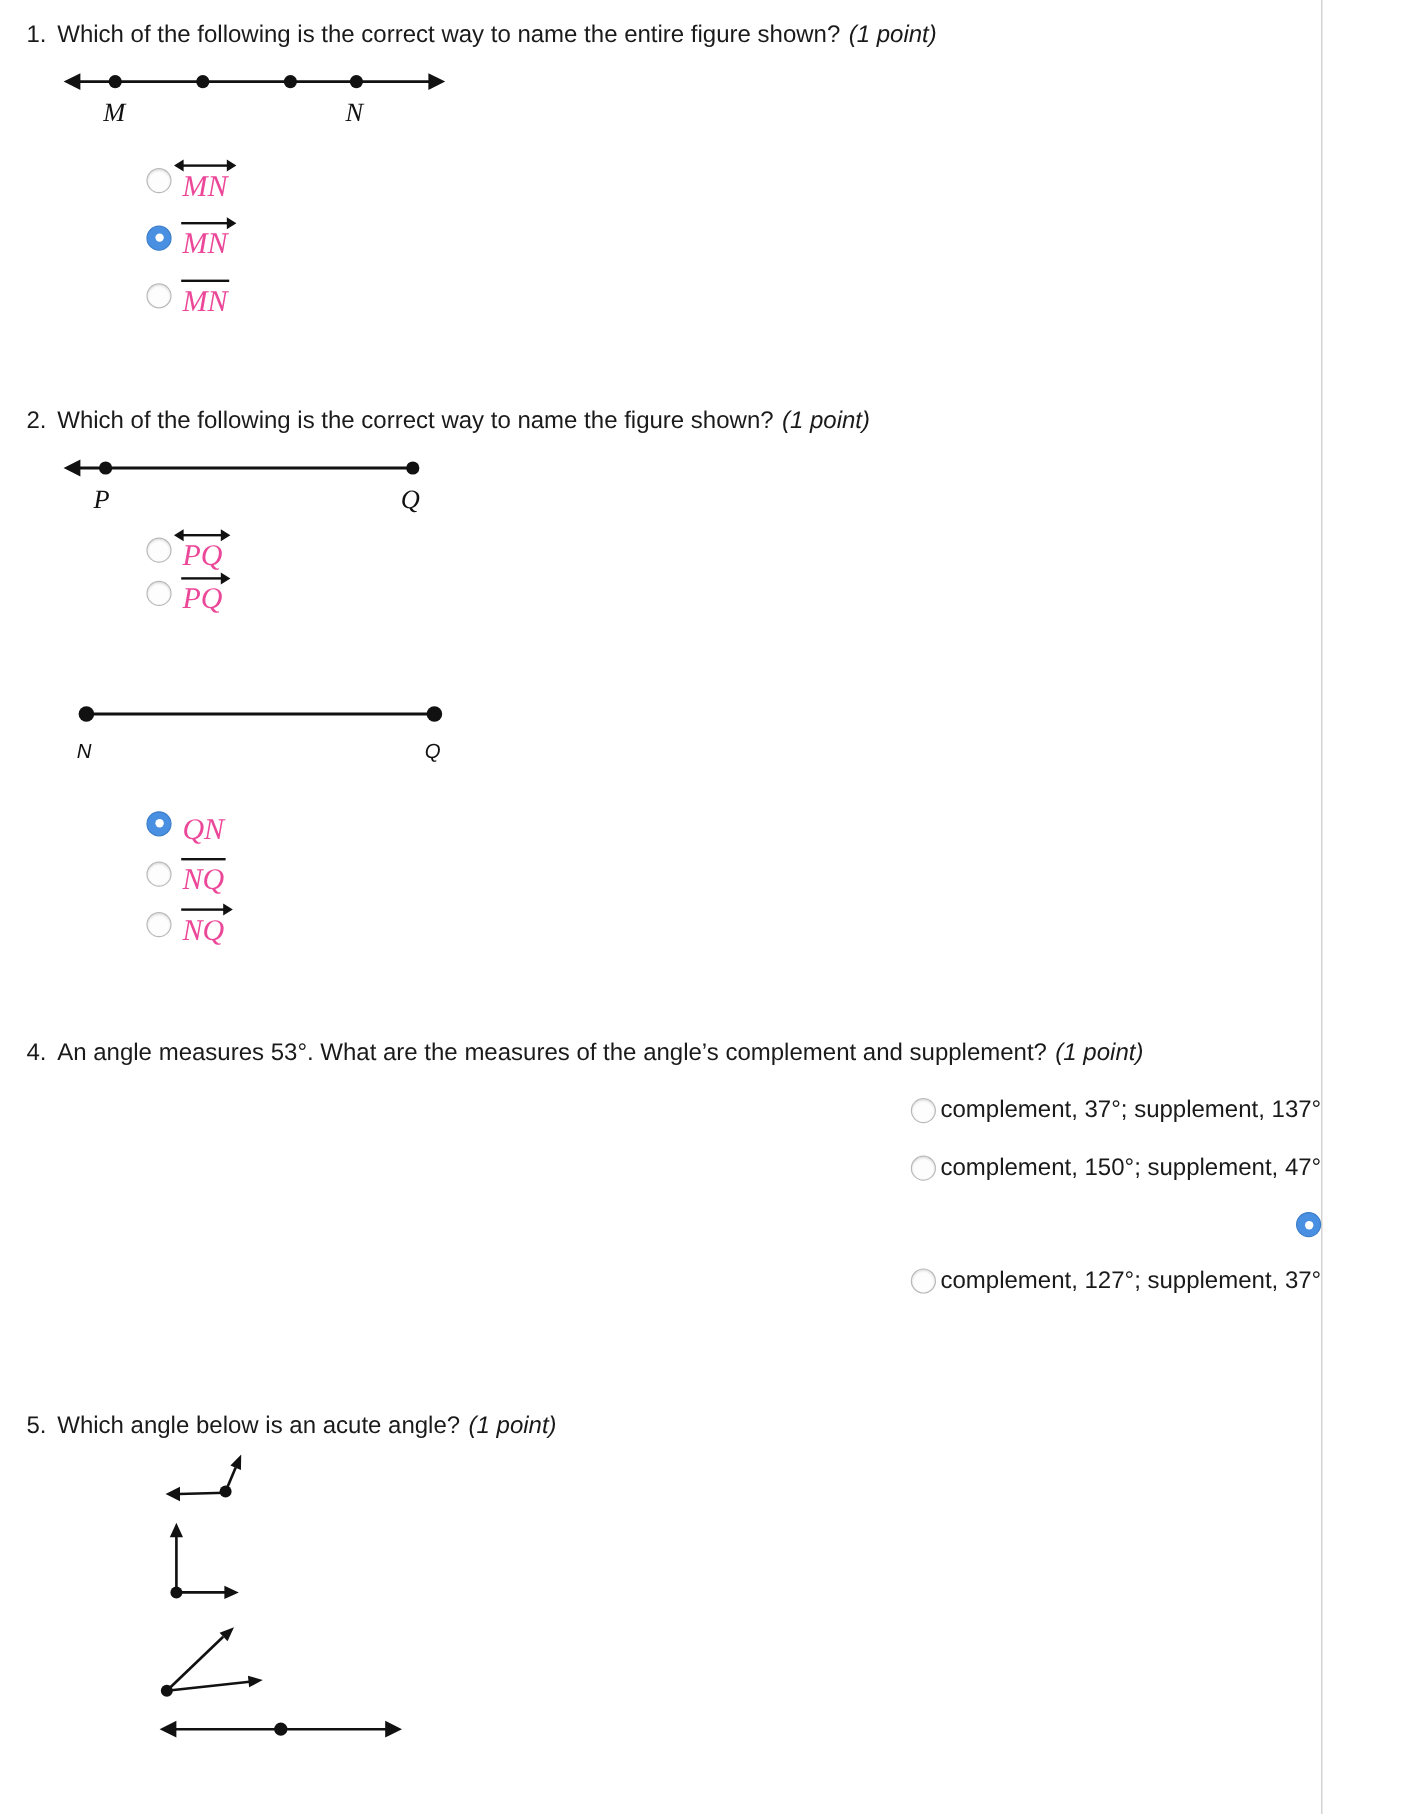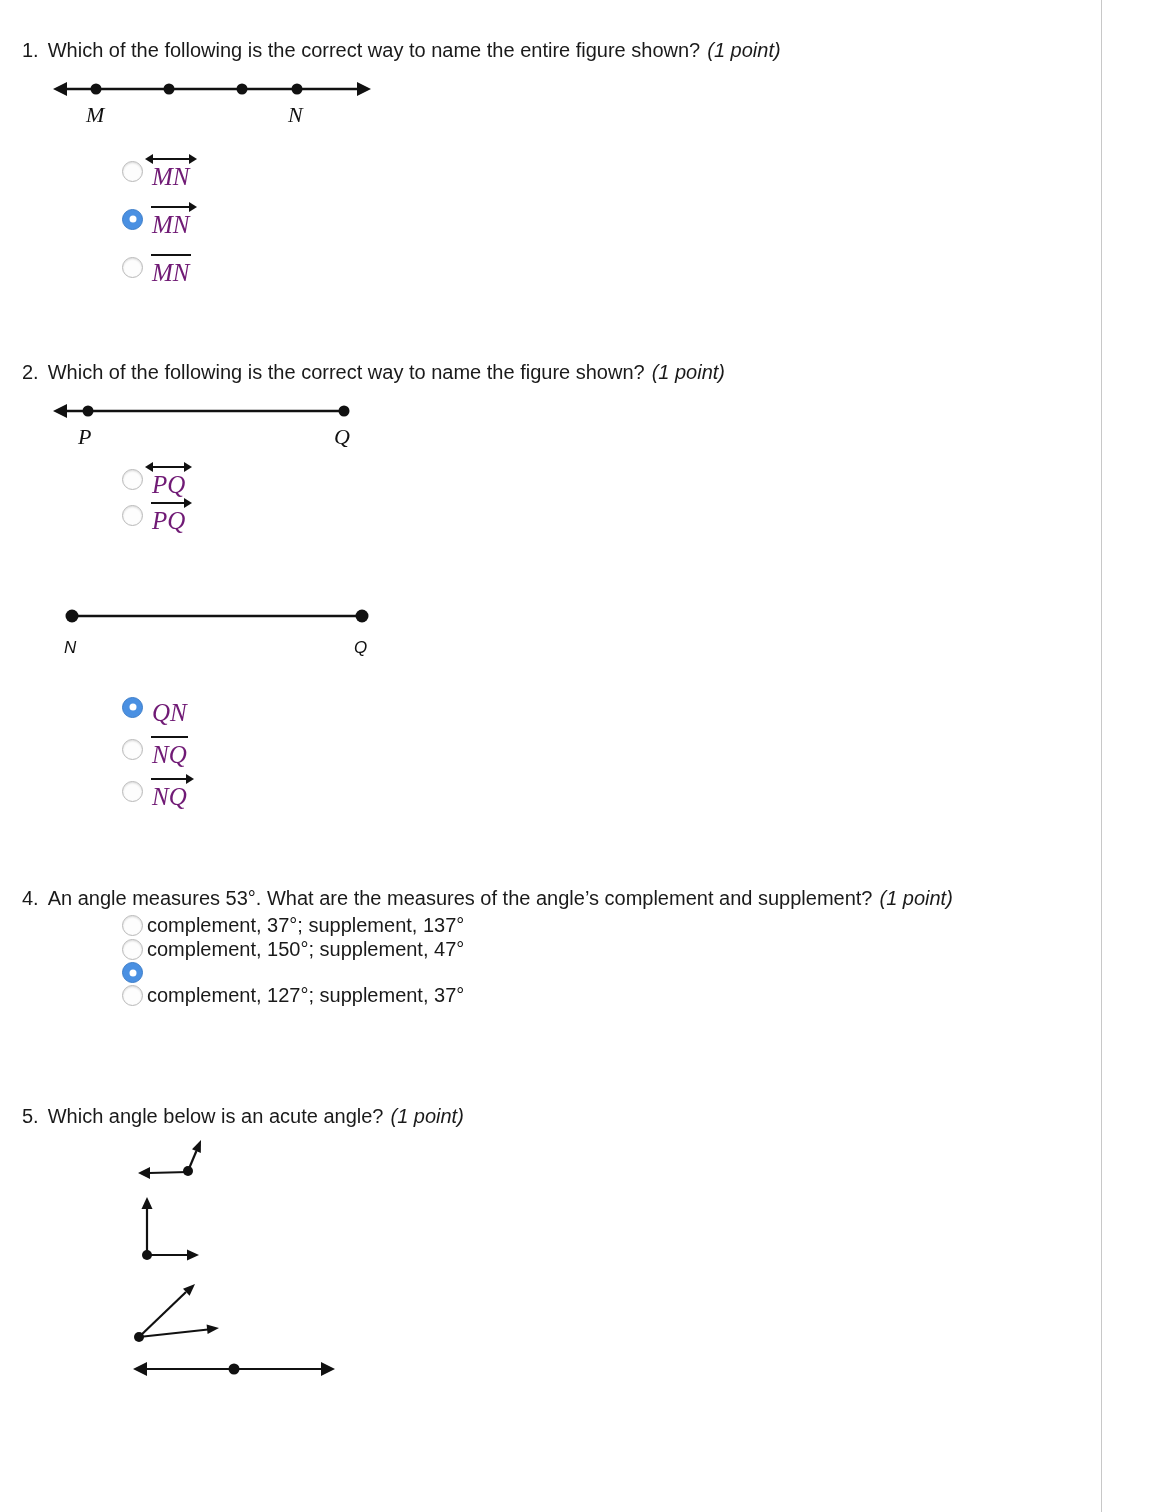--- a/index.html
+++ b/index.html
@@ -89,21 +89,21 @@
   
   .math {
     position: relative;
     display: inline-block;
     font-family: "Liberation Serif", serif;
     font-style: italic;
     font-size: 25px;
     line-height: 1;
     padding-top: 11px;
     margin-left: 9px;
-    color: #701a75;
+    color: #ec4899;
   }
   .math .deco {
     position: absolute;
     top: 5px; left: -1px; right: -1px;
     height: 2px;
     background: #111;
   }
   .math .deco::before,
   .math .deco::after {
     content: "";
@@ -126,26 +126,26 @@
     color: #1a1a1a;
   }
   
   .q5-row { display: flex; align-items: center; margin-left: 100px; }
   .q5-row .anglefig { margin-left: 9px; }
   .anglefig svg { display: block; overflow: visible; }
   .anglefig line { stroke: #111; stroke-width: 2.2; }
   .anglefig polygon, .anglefig circle { fill: #111; }
   
   #q1 .options { margin-top: 28px; gap: 12px; }
-  #q1 { margin-bottom: 74px; margin-top: 21px; }
+  #q1 { margin-bottom: 74px; }
   #q2 .options { margin-top: 14px; gap: 0; }
   #q2 { margin-bottom: 70px; }
   #q3 .options { margin-top: 30px; gap: 6px; }
   #q3 { margin-bottom: 76px; }
-  #q4 .options { margin-top: 3px; gap: 1px; }
+  #q4 .options { margin-top: 24px; gap: 25px; align-items: flex-end; }
   #q4 { margin-bottom: 96px; }
   #q5 .q5-rows { margin-top: 6px; display: flex; flex-direction: column; gap: 10px; }
 </style>
 </head>
 <body>
 
 <div class="page">
 
   <section class="question" id="q1">
     <div class="q-head">

